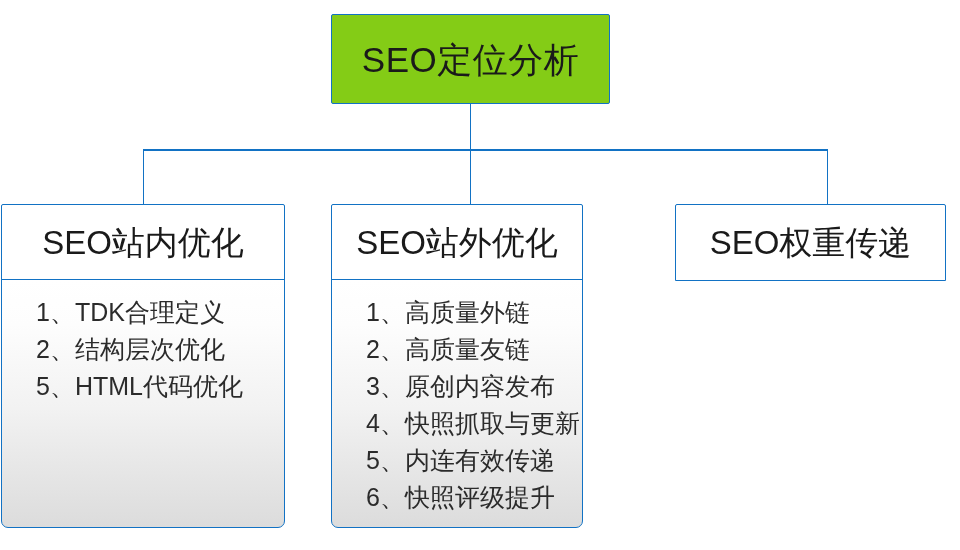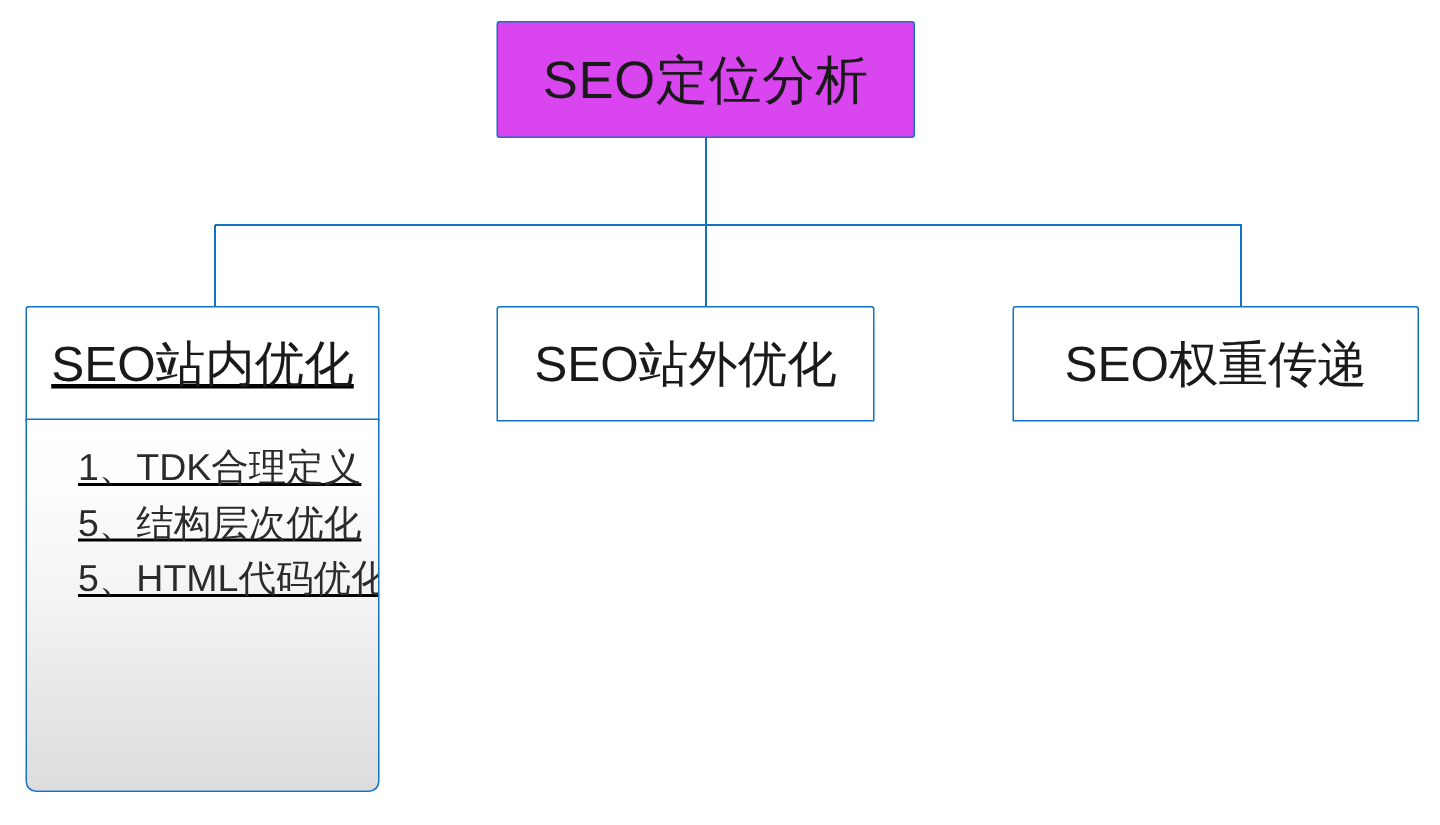--- a/index.html
+++ b/index.html
@@ -29,43 +29,43 @@
     width: 960px;
     height: 550px;
   }
 
   
   .root-box {
     position: absolute;
     left: 331px;
     top: 14px;
     width: 279px;
-    height: 78px;
+    height: 90px;
     box-sizing: border-box;
     border: 1.6px solid #1272c4;
-    background: #d946ef;
+    background: #84cc16;
     border-radius: 2px;
     display: flex;
     align-items: center;
     justify-content: center;
   }
   .root-title {
     font-size: 35px;
     color: #1a1a1a;
     letter-spacing: 0.5px;
     line-height: 1;
     white-space: nowrap;
   }
 
   
   .column {
     position: absolute;
     top: 204px;
   }
-  .column.col0 { left: 17px;   width: 236px; text-decoration: underline; }
+  .column.col0 { left: 1px;   width: 284px; }
   .column.col1 { left: 331px; width: 252px; }
   .column.col2 { left: 675px; width: 271px; }
 
   .col-header {
     box-sizing: border-box;
     height: 77px;
     border: 1.6px solid #1272c4;
     background: #ffffff;
     border-radius: 2px 2px 0 0;
     display: flex;
@@ -130,29 +130,39 @@
     <span class="root-title">SEO定位分析</span>
   </div>
 
   <div class="column col0">
     <div class="col-header">
       <span class="col-header-title">SEO站内优化</span>
     </div>
     <div class="col-body">
       <div class="pad">
         <div class="list-item">1、TDK合理定义</div>
-        <div class="list-item">5、结构层次优化</div>
+        <div class="list-item">2、结构层次优化</div>
         <div class="list-item">5、HTML代码优化</div>
       </div>
     </div>
   </div>
 
   <div class="column col1">
     <div class="col-header">
       <span class="col-header-title">SEO站外优化</span>
+    </div>
+    <div class="col-body">
+      <div class="pad">
+        <div class="list-item">1、高质量外链</div>
+        <div class="list-item">2、高质量友链</div>
+        <div class="list-item">3、原创内容发布</div>
+        <div class="list-item">4、快照抓取与更新</div>
+        <div class="list-item">5、内连有效传递</div>
+        <div class="list-item">6、快照评级提升</div>
+      </div>
     </div>
   </div>
 
   <div class="column col2">
     <div class="col-header">
       <span class="col-header-title">SEO权重传递</span>
     </div>
   </div>
 
 </div>

